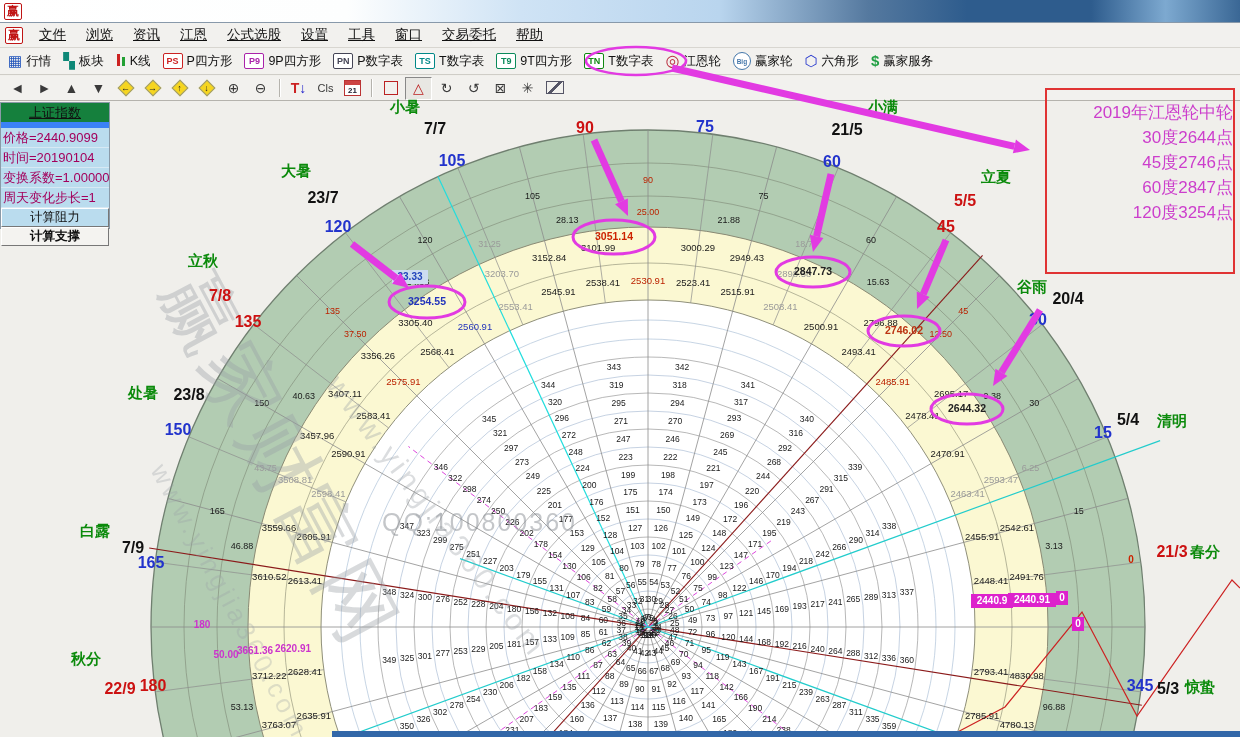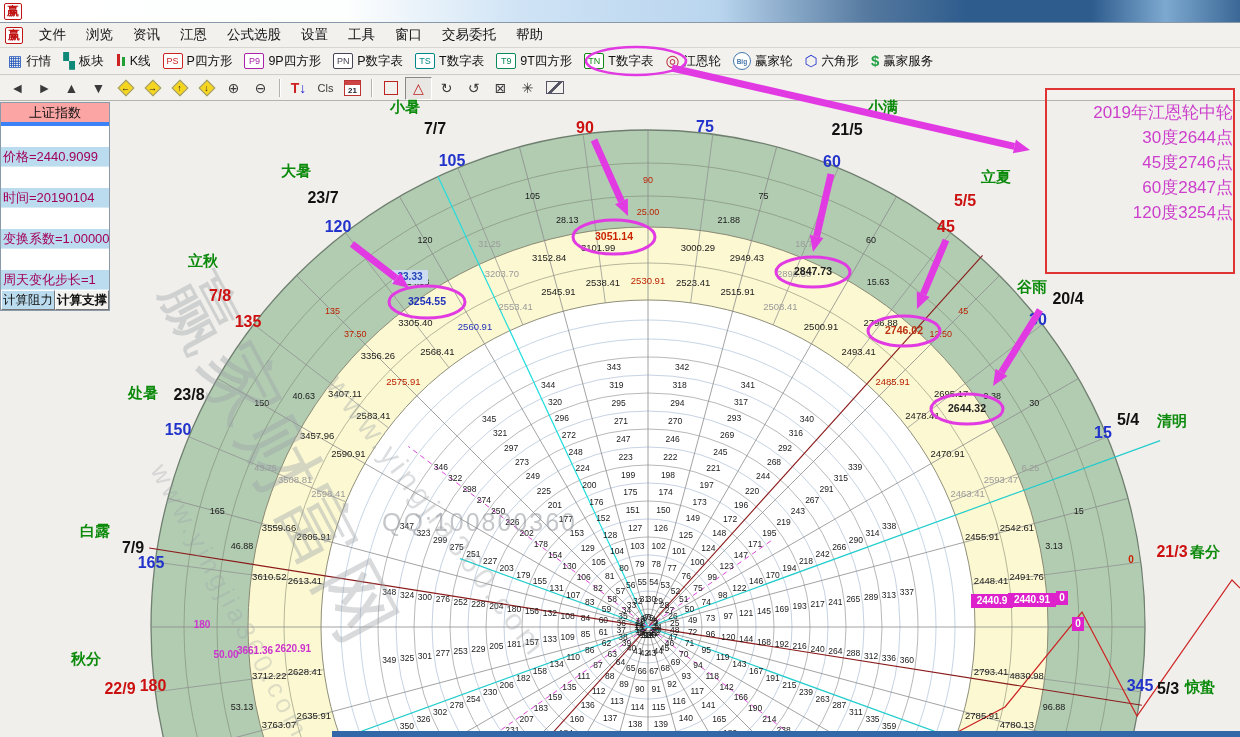--- a/index.html
+++ b/index.html
@@ -8,28 +8,28 @@
   
   .titlebar{position:absolute;left:0;top:0;width:1240px;height:22px;display:flex;align-items:center;
     background:linear-gradient(to right,#ffffff 0%,#fdfefe 28%,#cfe3f5 42%,#b9d5ee 58%,#55799f 70%,#2e5c8d 78%,#2e5c8d 88%,#7da9d0 94%,#3a6795 100%);
     border-bottom:1px solid #8899aa;font-size:13px;color:#1a1a1a;}
   .app-ico{display:inline-flex;align-items:center;justify-content:center;width:16px;height:15px;
     margin:0 5px 0 4px;background:#fff;color:#c01515;font-weight:bold;font-size:12px;border:1px solid #c01515;border-radius:2px;}
   
   .menubar{position:absolute;left:0;top:23px;width:1240px;height:24px;display:flex;align-items:center;
     background:#f2f1ee;border-bottom:1px solid #d8d6d0;font-size:13.5px;color:#111;}
   .menubar .logo{margin:0 6px 0 5px;}
-  .menu-item{padding:2px 10px;cursor:default;}
+  .menu-item{padding:2px 10px;cursor:default;text-decoration:underline;}
   
   .toolbar1{position:absolute;left:0;top:48px;width:1240px;height:27px;display:flex;align-items:center;
     background:#f2f1ee;border-bottom:1px solid #cfcdc7;font-size:12.5px;color:#111;padding-left:4px;box-sizing:border-box;}
   .tb-item{display:flex;align-items:center;gap:4px;padding:2px 8px 2px 4px;}
   .ic{font-size:15px;line-height:14px;}
   .badge{display:inline-flex;align-items:center;justify-content:center;width:18px;height:14px;
-    border:1px solid currentColor;background:#fff;font-size:9px;font-weight:normal;border-radius:2px;}
+    border:1px solid currentColor;background:#fff;font-size:9px;font-weight:bold;border-radius:2px;}
   .cndl{display:inline-block;width:3px;height:12px;background:#cc2222;margin:0 1px;}
   .cndl.g{background:#22a033;height:9px;}
   .bigic{display:inline-flex;align-items:center;justify-content:center;width:16px;height:16px;border:1.5px solid #4477aa;
     border-radius:50%;font-size:6.5px;font-weight:bold;color:#4477aa;background:#fff;}
   .toolbar2{position:absolute;left:0;top:76px;width:1240px;height:25px;display:flex;align-items:center;
     background:#f2f1ee;border-bottom:1px solid #b5b3ad;padding-left:4px;box-sizing:border-box;}
   .tb2{width:25px;height:21px;display:flex;align-items:center;justify-content:center;font-size:14px;color:#3a3a3a;margin:0 1px;}
   .tb2.pressed{border:1px solid;border-color:#888 #fff #fff #888;background:#e8e7e3;}
   .tb2 .red{color:#bb2222;}
   .dmd{position:relative;width:14px;height:14px;display:flex;align-items:center;justify-content:center;}
@@ -37,23 +37,23 @@
   .dmd i{position:relative;font-style:normal;font-size:9px;color:#222;font-weight:bold;}
   .cal{display:inline-flex;align-items:flex-end;justify-content:center;width:15px;height:14px;border:1px solid #bb3333;
     background:linear-gradient(#cc4444 0 4px,#fff 4px);font-size:8px;font-weight:bold;color:#223;}
   .sq{width:12px;height:12px;border:1.5px solid #bb2222;}
   .board{width:16px;height:11px;border:1.5px solid #556;background:linear-gradient(135deg,transparent 44%,#556 44%,#556 56%,transparent 56%);margin-top:-2px;}
   .vsep{width:1px;height:18px;background:#b5b3ad;margin:0 5px;box-shadow:1px 0 0 #fff;}
   
   #wheel{position:absolute;left:0;top:0;width:1240px;height:737px;z-index:5;pointer-events:none;}
   
   .info-panel{position:absolute;left:0;top:102px;width:108px;z-index:10;font-size:13px;border:1px solid #8a9aa8;background:#fff;}
-  .ip-title{height:19px;line-height:19px;text-align:center;background:#fca5a5;color:#111;border-bottom:4px solid #3b82f6;}
-  .ip-row{height:19px;line-height:19px;background:#badcee;color:#a3005c;padding-left:2px;white-space:nowrap;overflow:hidden;border-bottom:1px solid #d7e9f4;margin-top:21px;}
-  .ip-btns{display:flex;height:20px;}
+  .ip-title{height:19px;line-height:19px;text-align:center;background:#15803d;color:#111;border-bottom:6px solid #3b82f6;text-decoration:underline;}
+  .ip-row{height:19px;line-height:19px;background:#badcee;color:#a3005c;padding-left:2px;white-space:nowrap;overflow:hidden;border-bottom:1px solid #d7e9f4;}
+  .ip-btns{display:flex;height:20px;flex-direction:column;}
   .ip-btn{flex:1;display:flex;align-items:center;justify-content:center;font-size:12.5px;color:#111;
     border:1px solid;border-color:#fff #777 #777 #fff;}
   .ip-btn.b1{background:#badcee;}
   .ip-btn.b2{background:#f4f3f0;font-weight:bold;}
   
   .anno-box{position:absolute;left:1045px;top:88px;width:190px;height:186px;z-index:10;
     border:2px solid #e03333;padding:10px 0 0 12px;box-sizing:border-box;}
   .anno-line{font-size:17px;line-height:25px;color:#cc3ecc;white-space:nowrap;text-align:right;}
   
   .strip{position:absolute;left:332px;right:0;bottom:0;height:6px;background:#3267a8;z-index:12;}

